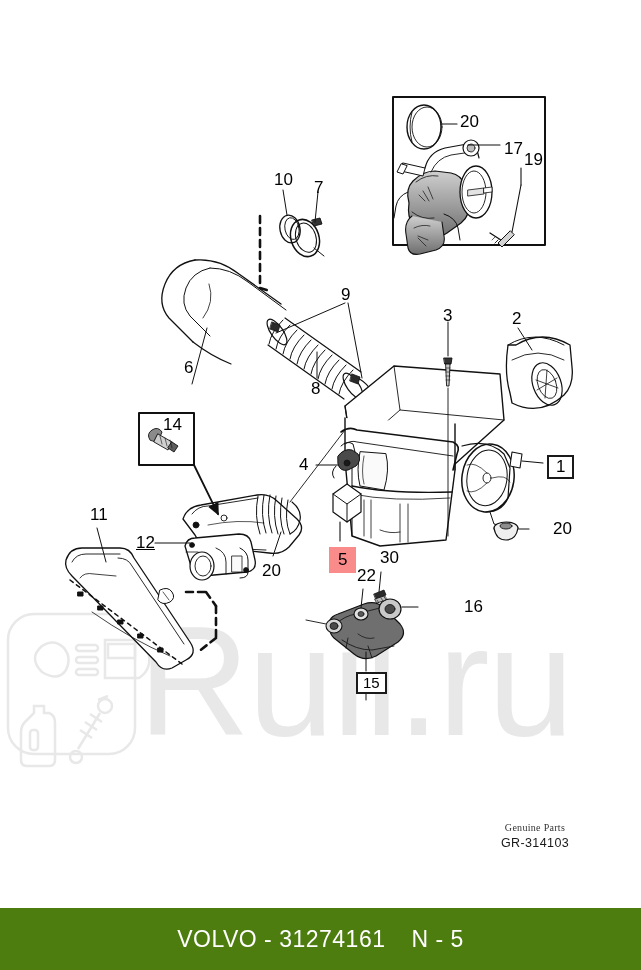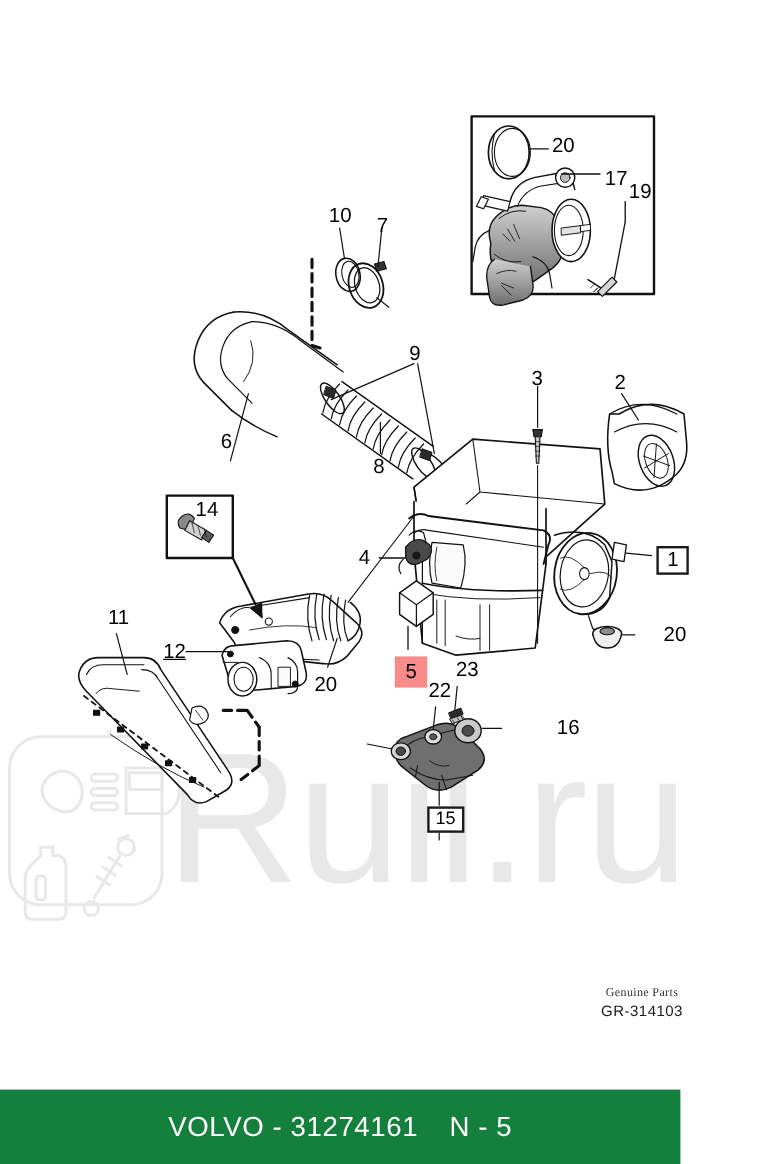--- a/index.html
+++ b/index.html
@@ -43,23 +43,23 @@
     background: #f98b8b;
     padding: 4px 9px 5px 9px;
     border: none;
   }
 
   
   #footer-bar {
     position: absolute;
     left: 0;
     top: 908px;
-    width: 567px;
+    width: 641px;
     height: 62px;
-    background: #15803d;
+    background: #4d7c0f;
     display: flex;
     align-items: center;
     justify-content: center;
   }
   #footer-text {
     color: #ffffff;
     font-family: "Liberation Sans", sans-serif;
     font-size: 23px;
     letter-spacing: 0.5px;
   }
@@ -489,21 +489,21 @@
   <div class="callout" style="left:262px;top:562px;">20</div>
   <div class="callout" style="left:163px;top:416px;">14</div>
   <div class="callout" style="left:356px;top:672px;">
     <span style="display:inline-block;border:2px solid #1a1a1a;padding:1px 5px 2px;background:#fff;font-size:15px;">15</span>
   </div>
   <div class="callout" style="left:422px;top:598px;margin-left:42px;">16</div>
   <div class="callout" style="left:504px;top:140px;">17</div>
   <div class="callout" style="left:460px;top:113px;">20</div>
   <div class="callout" style="left:524px;top:151px;">19</div>
   <div class="callout" style="left:553px;top:520px;">20</div>
-  <div class="callout" style="left:380px;top:549px;">23</div>
+  <div class="callout" style="left:380px;top:549px;">30</div>
   <div class="callout" style="left:357px;top:567px;">22</div>
 
   <div id="brand-block">
     <div id="brand-sub">Genuine Parts</div>
     <div id="brand-code">GR-314103</div>
   </div>
 
   <div id="footer-bar">
     <div id="footer-text">
       <span>VOLVO - 31274161</span><span class="sep"></span><span>N - 5</span>

